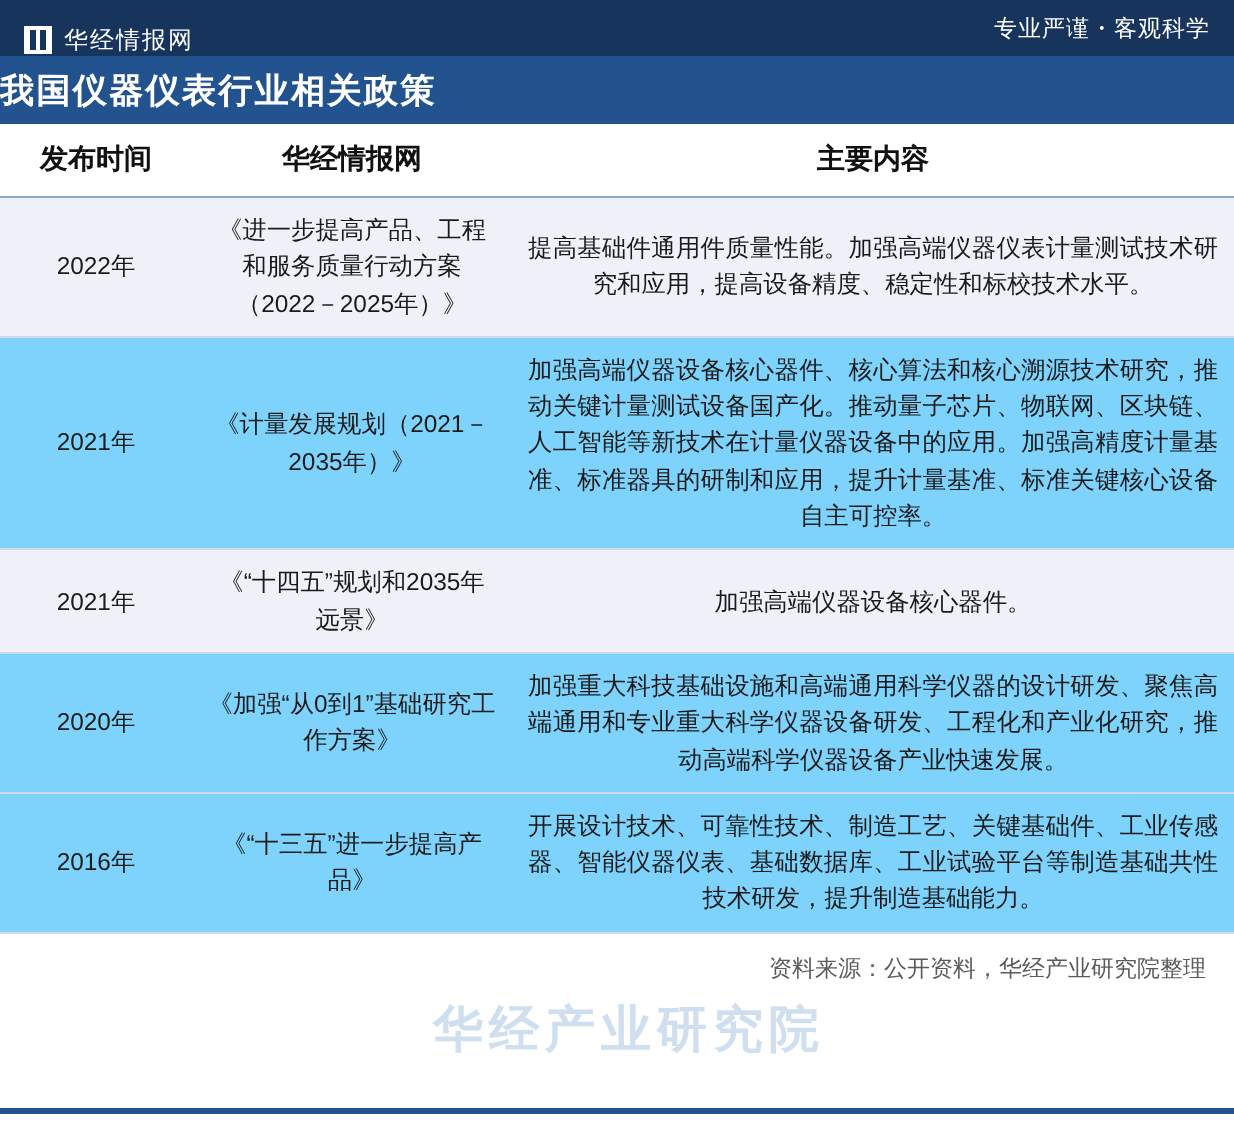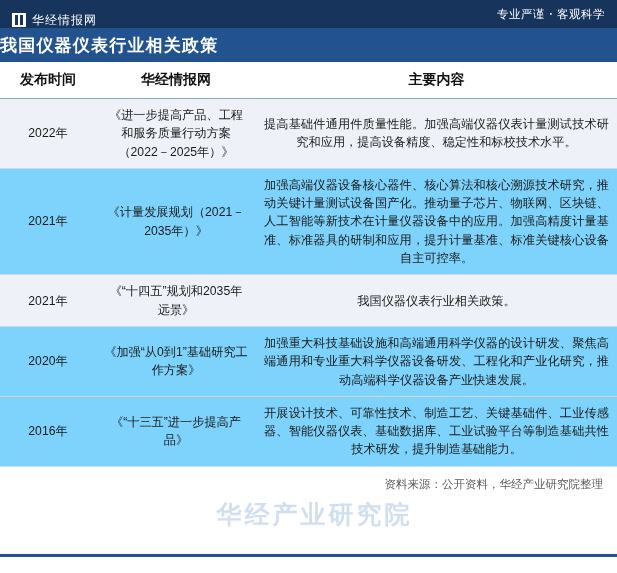--- a/index.html
+++ b/index.html
@@ -190,21 +190,21 @@
         <td class="c-content">提高基础件通用件质量性能。加强高端仪器仪表计量测试技术研究和应用，提高设备精度、稳定性和标校技术水平。</td>
       </tr>
       <tr class="plain">
         <td class="c-time">2021年</td>
         <td class="c-name">《计量发展规划（2021－2035年）》</td>
         <td class="c-content">加强高端仪器设备核心器件、核心算法和核心溯源技术研究，推动关键计量测试设备国产化。推动量子芯片、物联网、区块链、人工智能等新技术在计量仪器设备中的应用。加强高精度计量基准、标准器具的研制和应用，提升计量基准、标准关键核心设备自主可控率。</td>
       </tr>
       <tr class="alt">
         <td class="c-time">2021年</td>
         <td class="c-name">《“十四五”规划和2035年远景》</td>
-        <td class="c-content">我国仪器仪表行业相关政策。</td>
+        <td class="c-content">加强高端仪器设备核心器件。</td>
       </tr>
       <tr class="plain">
         <td class="c-time">2020年</td>
         <td class="c-name">《加强“从0到1”基础研究工作方案》</td>
         <td class="c-content">加强重大科技基础设施和高端通用科学仪器的设计研发、聚焦高端通用和专业重大科学仪器设备研发、工程化和产业化研究，推动高端科学仪器设备产业快速发展。</td>
       </tr>
       <tr class="plain">
         <td class="c-time">2016年</td>
         <td class="c-name">《“十三五”进一步提高产品》</td>
         <td class="c-content">开展设计技术、可靠性技术、制造工艺、关键基础件、工业传感器、智能仪器仪表、基础数据库、工业试验平台等制造基础共性技术研发，提升制造基础能力。</td>

